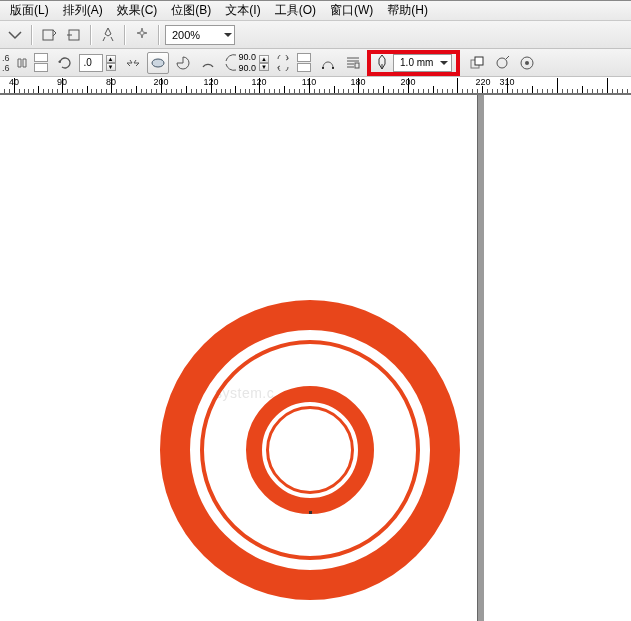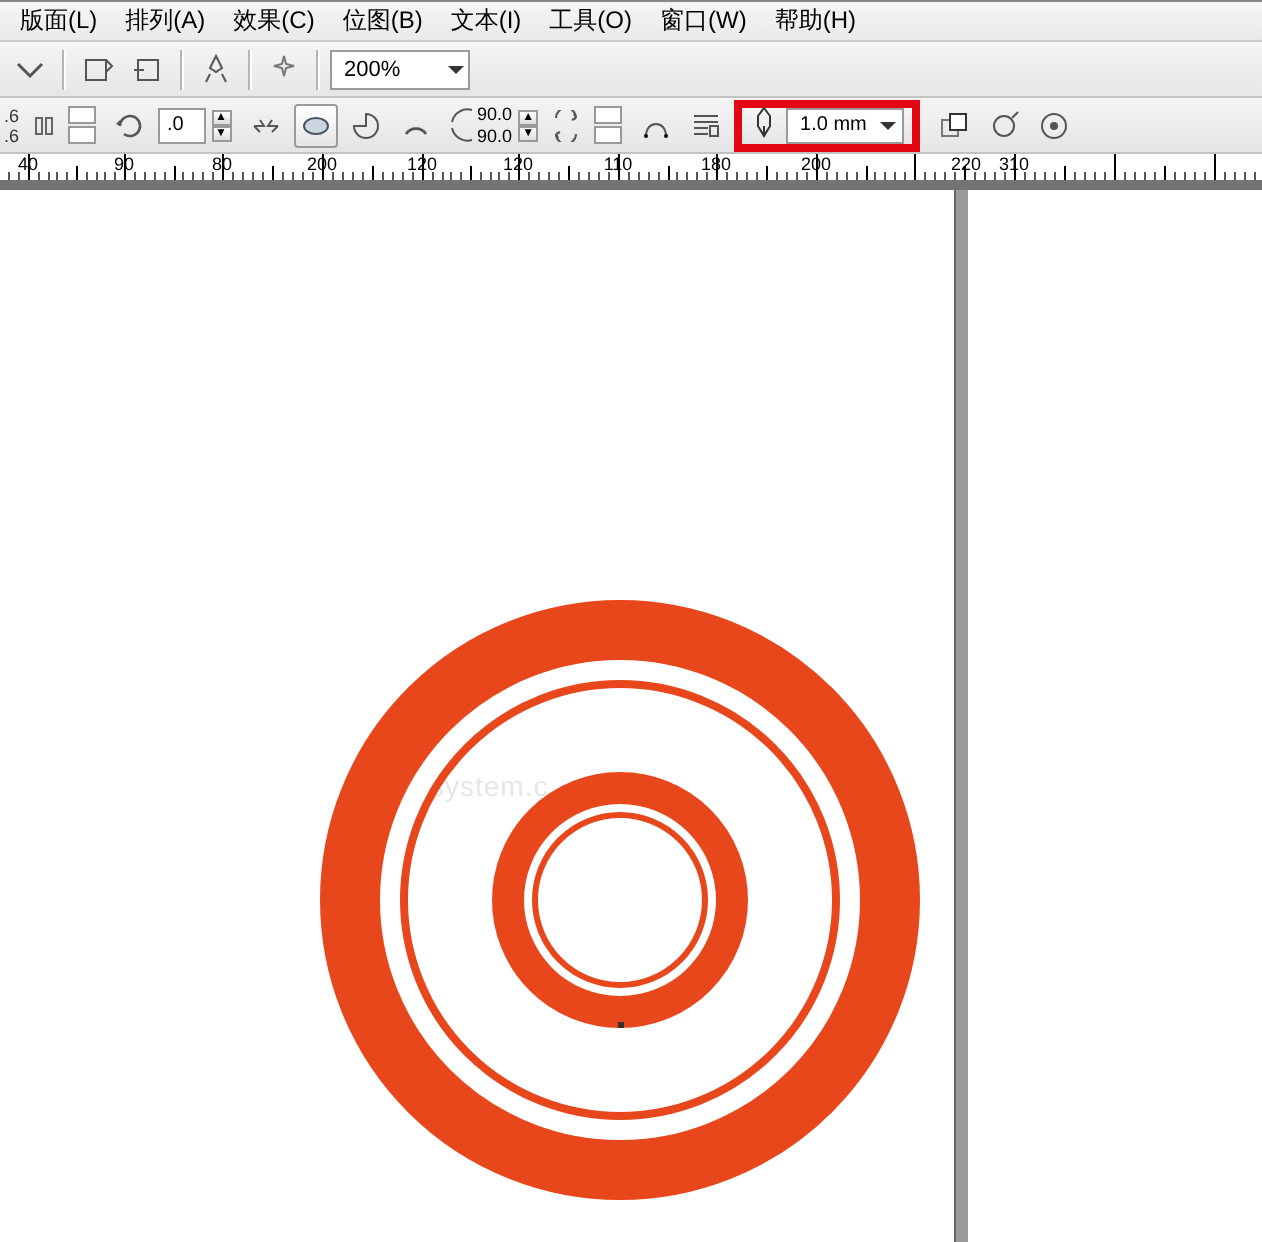--- a/index.html
+++ b/index.html
@@ -98,21 +98,21 @@
     display:flex;align-items:center;background:#fff;border:1px solid #9a9a9a;
     height:18px;font-size:10px;padding:0 3px 0 6px;gap:7px;
   }
   .outline-field .arrow{width:0;height:0;border-left:4px solid transparent;border-right:4px solid transparent;border-top:4px solid #333;}
 
   
   .ruler {
     position:relative;
     height: 18px;
     background:#fff;
-    border-bottom: 5px solid #737373;
+    border-bottom: 2px solid #737373;
     overflow:hidden;
   }
   .ruler .tick{position:absolute;bottom:0;width:1px;background:#000;}
   .ruler .tick.small{height:4px;background:#555;}
   .ruler .tick.med{height:7px;}
   .ruler .tick.big{height:15px;}
   .ruler .lbl{position:absolute;top:0;font-size:9px;color:#000;transform:translateX(-50%);} 
 
   
   .workspace{

